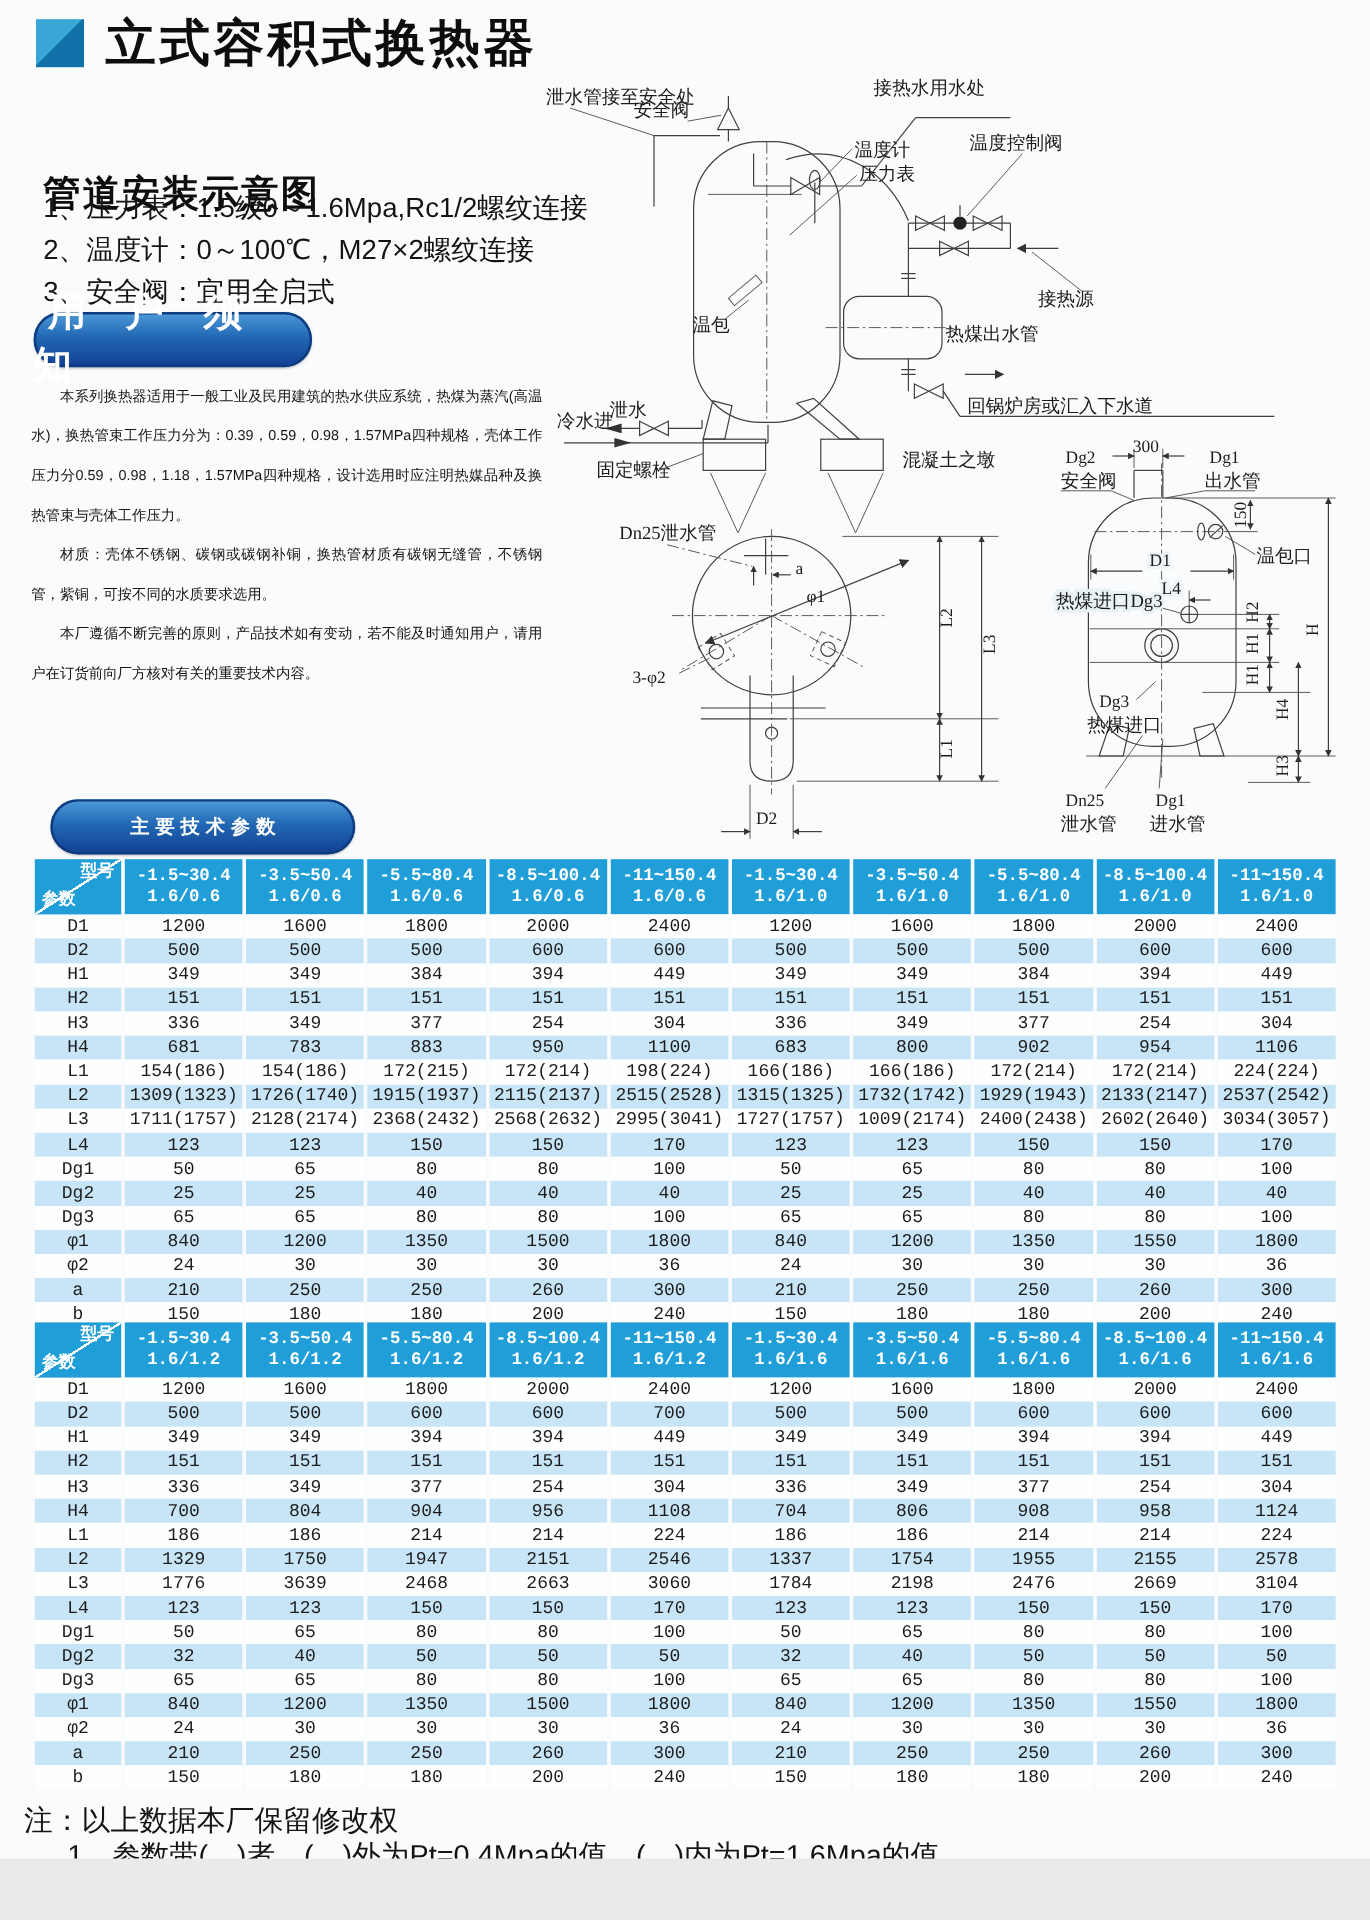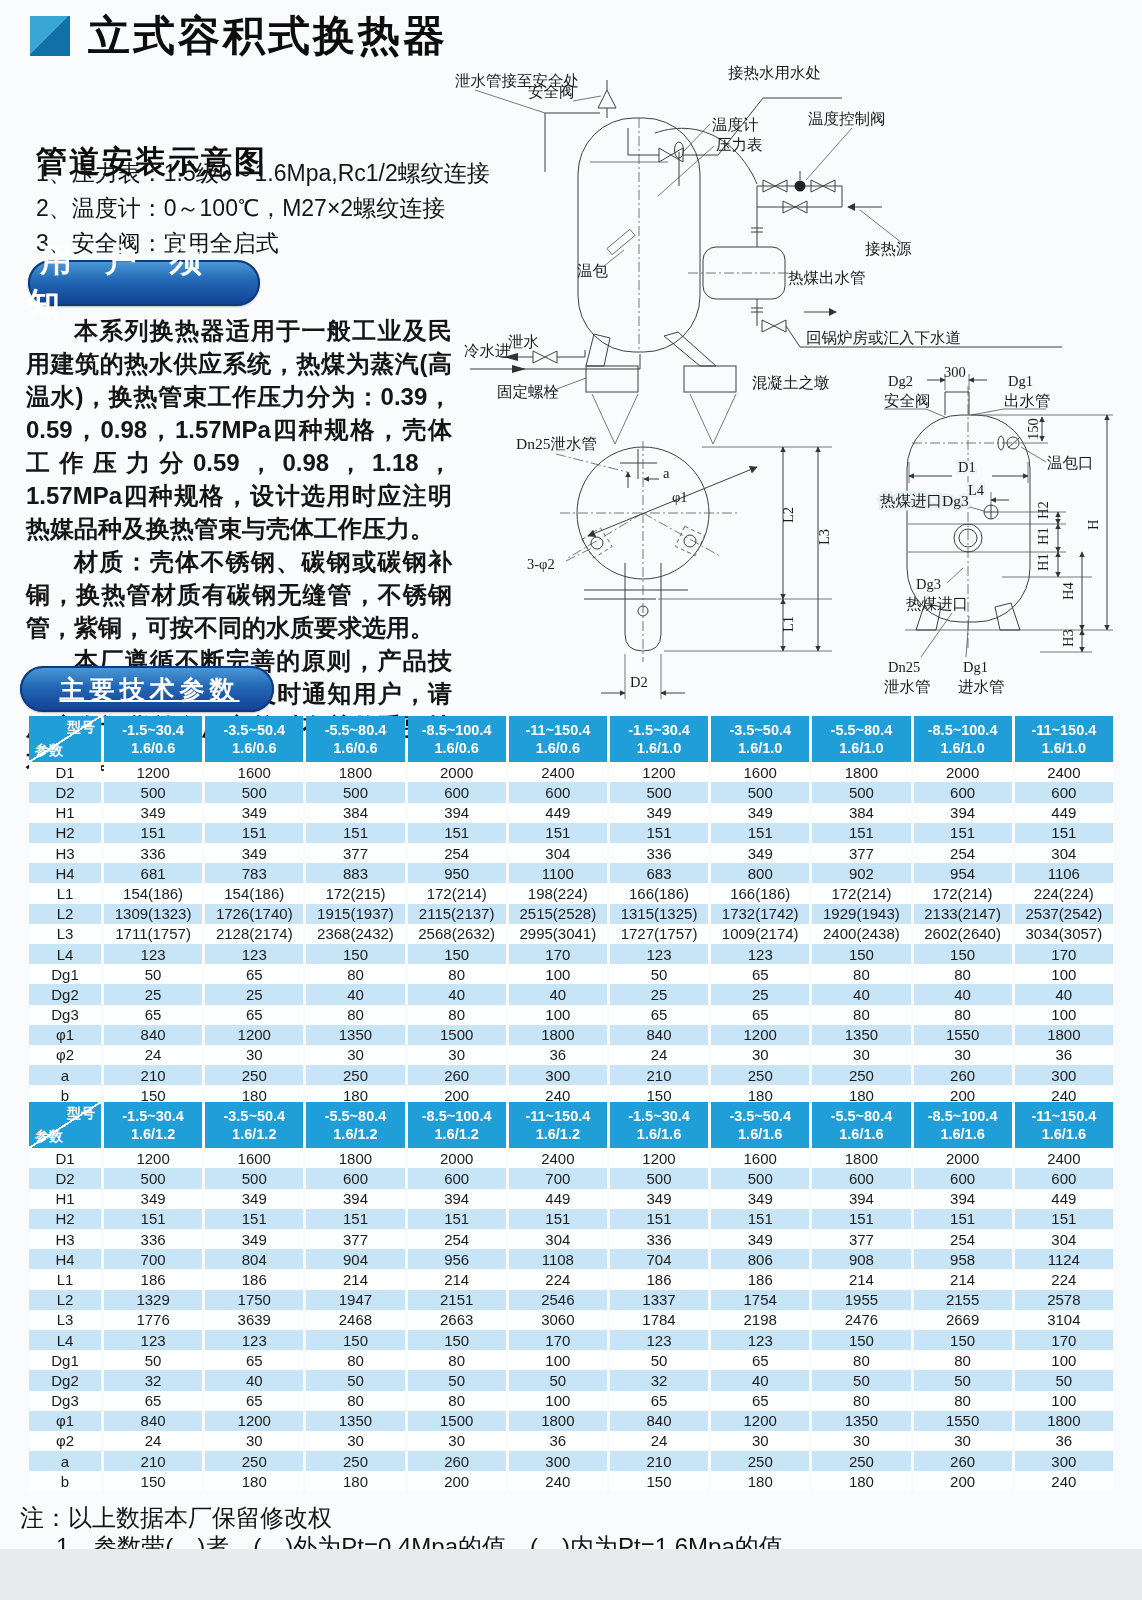--- a/index.html
+++ b/index.html
@@ -10,26 +10,26 @@
   .t-icon{left:30px;top:16px;width:40px;height:40px;
           background:linear-gradient(135deg,#3aa6d6 0 48%,#1170a8 48% 100%);}
   .page-title{left:88px;top:8px;font-size:42px;font-weight:900;letter-spacing:3px;color:#0d0d0d;}
   .sec-h{left:36px;top:112px;font-size:31px;font-weight:900;letter-spacing:2px;color:#0d0d0d;margin-top:29px;}
   .install-list{left:36px;top:156px;font-size:23px;line-height:35px;color:#141414;}
   
   .pill{border-radius:26px;color:#fff;font-weight:700;display:flex;align-items:center;justify-content:center;
         background:linear-gradient(180deg,#4e9bd9 0%,#2268b4 45%,#123f92 100%);
         box-shadow:inset 0 0 0 2px #0e3a7e, 0 1px 2px rgba(0,0,0,.25);}
   .pill-notice{left:28px;top:260px;width:232px;height:46px;font-size:32px;letter-spacing:12px;text-indent:12px;}
-  .pill-params{left:20px;top:666px;width:254px;height:46px;font-size:25px;letter-spacing:5px;text-indent:5px;text-decoration:underline;}
-  .notice-body{left:26px;top:314px;width:426px;font-size:24px;line-height:33px;text-align:justify;font-weight:bold;}
+  .pill-params{left:42px;top:666px;width:254px;height:46px;font-size:16px;letter-spacing:5px;text-indent:5px;}
+  .notice-body{left:26px;top:314px;width:426px;font-size:12px;line-height:33px;text-align:justify;}
   .notice-body p{margin:0;text-indent:2em;}
   
   .ptable{position:absolute;left:26px;width:1090px;border-collapse:separate;border-spacing:3px 0;
-          table-layout:fixed;font-size:15px;color:#1c1c1c;}
+          table-layout:fixed;font-size:15px;color:#1c1c1c;font-family:Liberation Mono, monospace;}
   .ptable th{background:#209ed8;color:#fff;font-weight:600;font-size:14.5px;line-height:1.25;
              padding:5px 0;text-align:center;}
   .ptable th.corner{width:72px;position:relative;}
   .ptable th.corner::after{content:'';position:absolute;inset:0;
      background:linear-gradient(to bottom right,transparent calc(50% - 1px),#fff calc(50% - 1px),
                 #fff calc(50% + 1px),transparent calc(50% + 1px));}
   .c-top{position:absolute;top:3px;right:6px;font-size:14px;}
   .c-bot{position:absolute;bottom:3px;left:6px;font-size:14px;}
   .ptable td{text-align:center;padding:1.6px 0;background:#fdfefe;}
   .ptable tr.alt td{background:#c7e5f6;}

